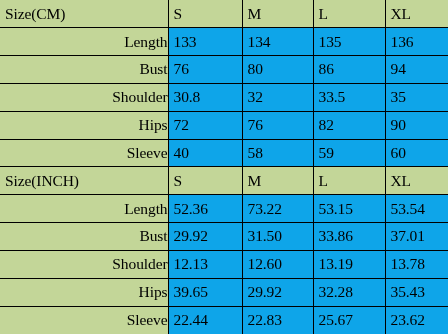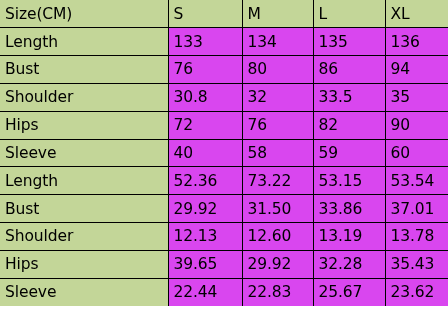--- a/index.html
+++ b/index.html
@@ -14,20 +14,21 @@
     overflow: hidden;
     font-family: "DejaVu Sans", "Liberation Sans", sans-serif;
   }
 
   #size-chart {
     width: 448px;
     height: 240px;
     border-collapse: collapse;
     table-layout: fixed;
     background: #ffffff;
+    font-family: Liberation Serif, serif;
   }
 
   #size-chart col.c-label { width: 168px; }
   #size-chart col.c-s     { width: 74px; }
   #size-chart col.c-m     { width: 71px; }
   #size-chart col.c-l     { width: 72px; }
   #size-chart col.c-xl    { width: 63px; }
 
   #size-chart tr {
     height: 27.83px;
@@ -46,24 +47,25 @@
     letter-spacing: -0.1px;
   }
 
   
   #size-chart tr:first-child td { border-top: none; }
   #size-chart td:last-child { border-right: none; }
 
   
   #size-chart td.fill-green {
     background: #c3d698;
+    text-align: right;
   }
   
   #size-chart td.fill-white {
-    background: #d946ef;
+    background: #0ea5e9;
   }
 
   
   #size-chart tr.section-header td {
     background: #c3d698;
   }
 </style>
 </head>
 <body>
 
@@ -118,20 +120,27 @@
     </tr>
 
     <tr>
       <td class="fill-green">Sleeve</td>
       <td class="fill-white">40</td>
       <td class="fill-white">58</td>
       <td class="fill-white">59</td>
       <td class="fill-white">60</td>
     </tr>
 
+    <tr class="section-header">
+      <td>Size(INCH)</td>
+      <td>S</td>
+      <td>M</td>
+      <td>L</td>
+      <td>XL</td>
+    </tr>
 
     <tr>
       <td class="fill-green">Length</td>
       <td class="fill-white">52.36</td>
       <td class="fill-white">73.22</td>
       <td class="fill-white">53.15</td>
       <td class="fill-white">53.54</td>
     </tr>
 
     <tr>

